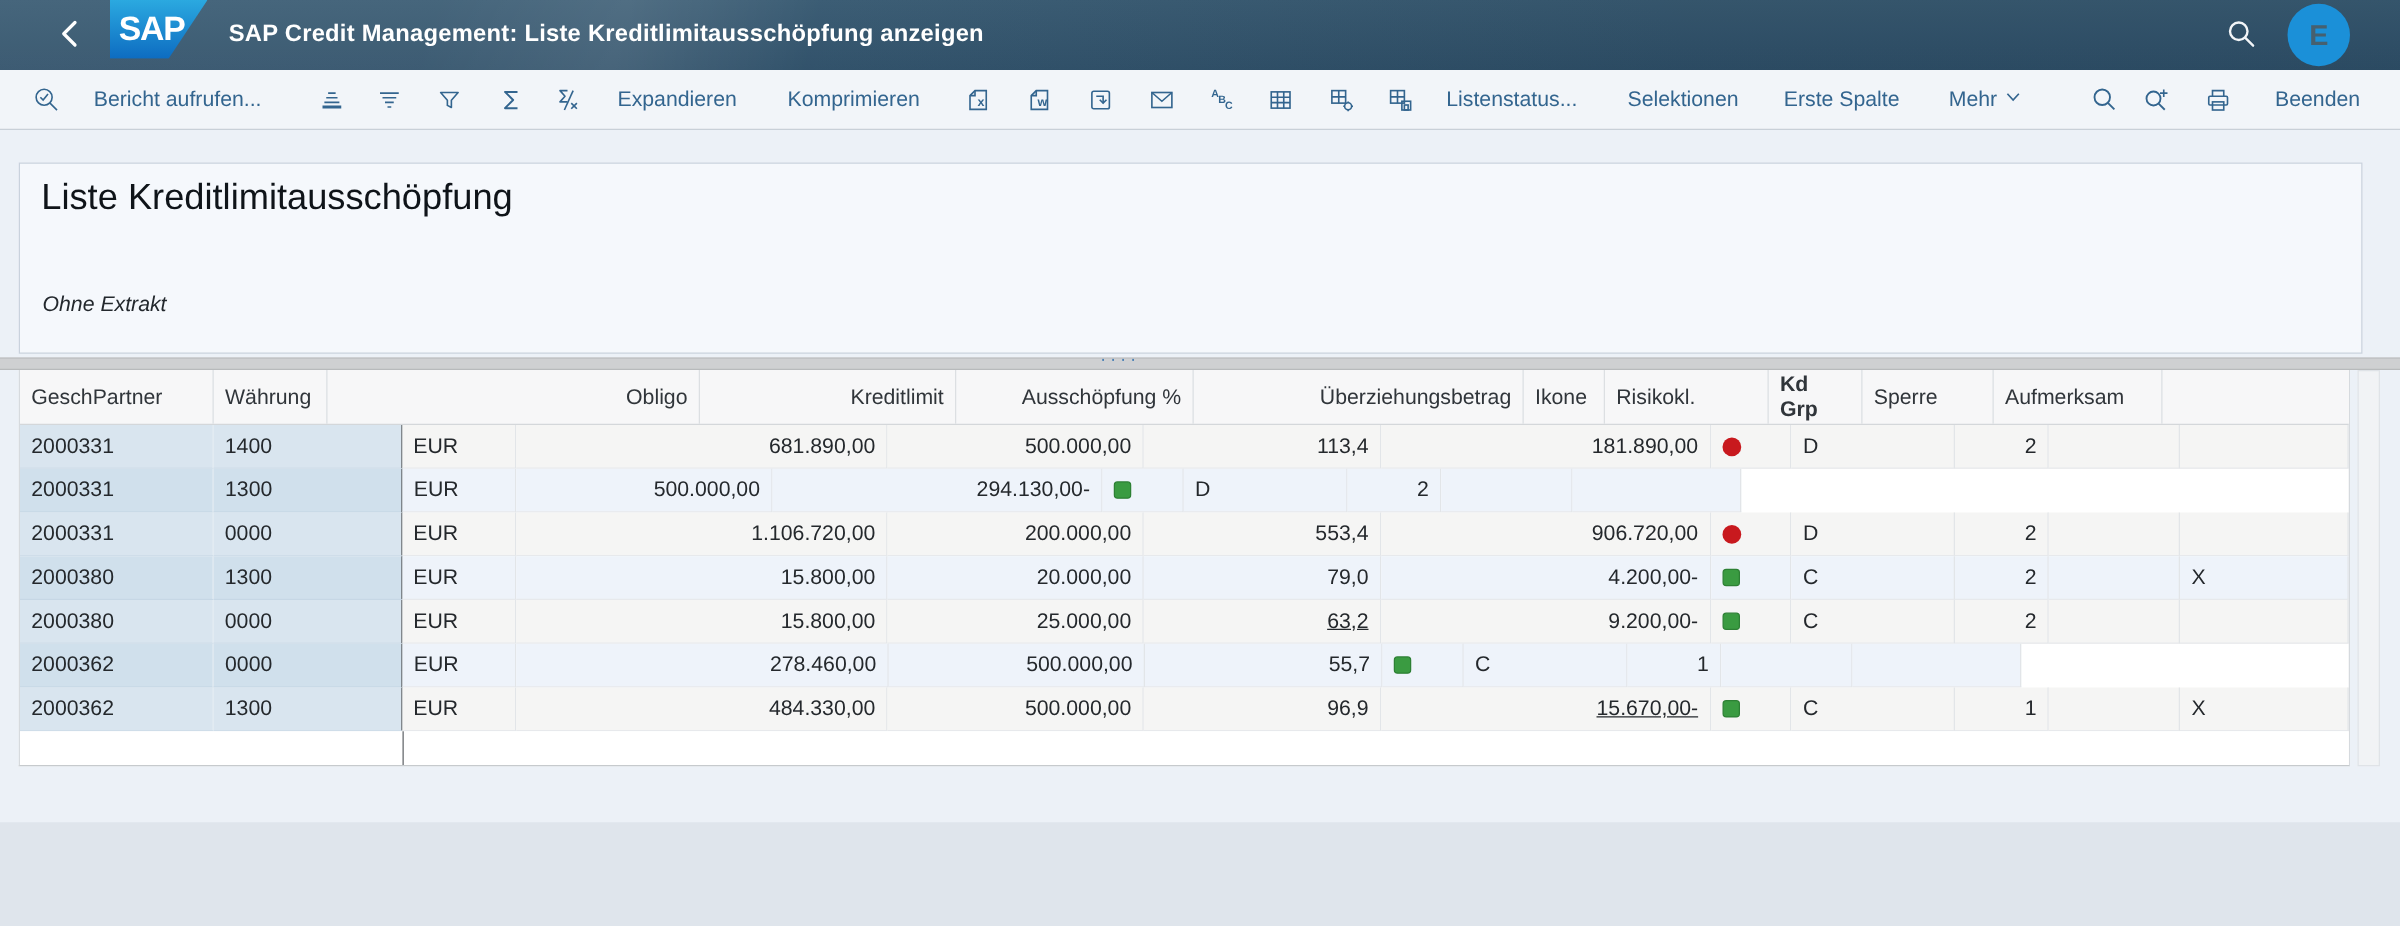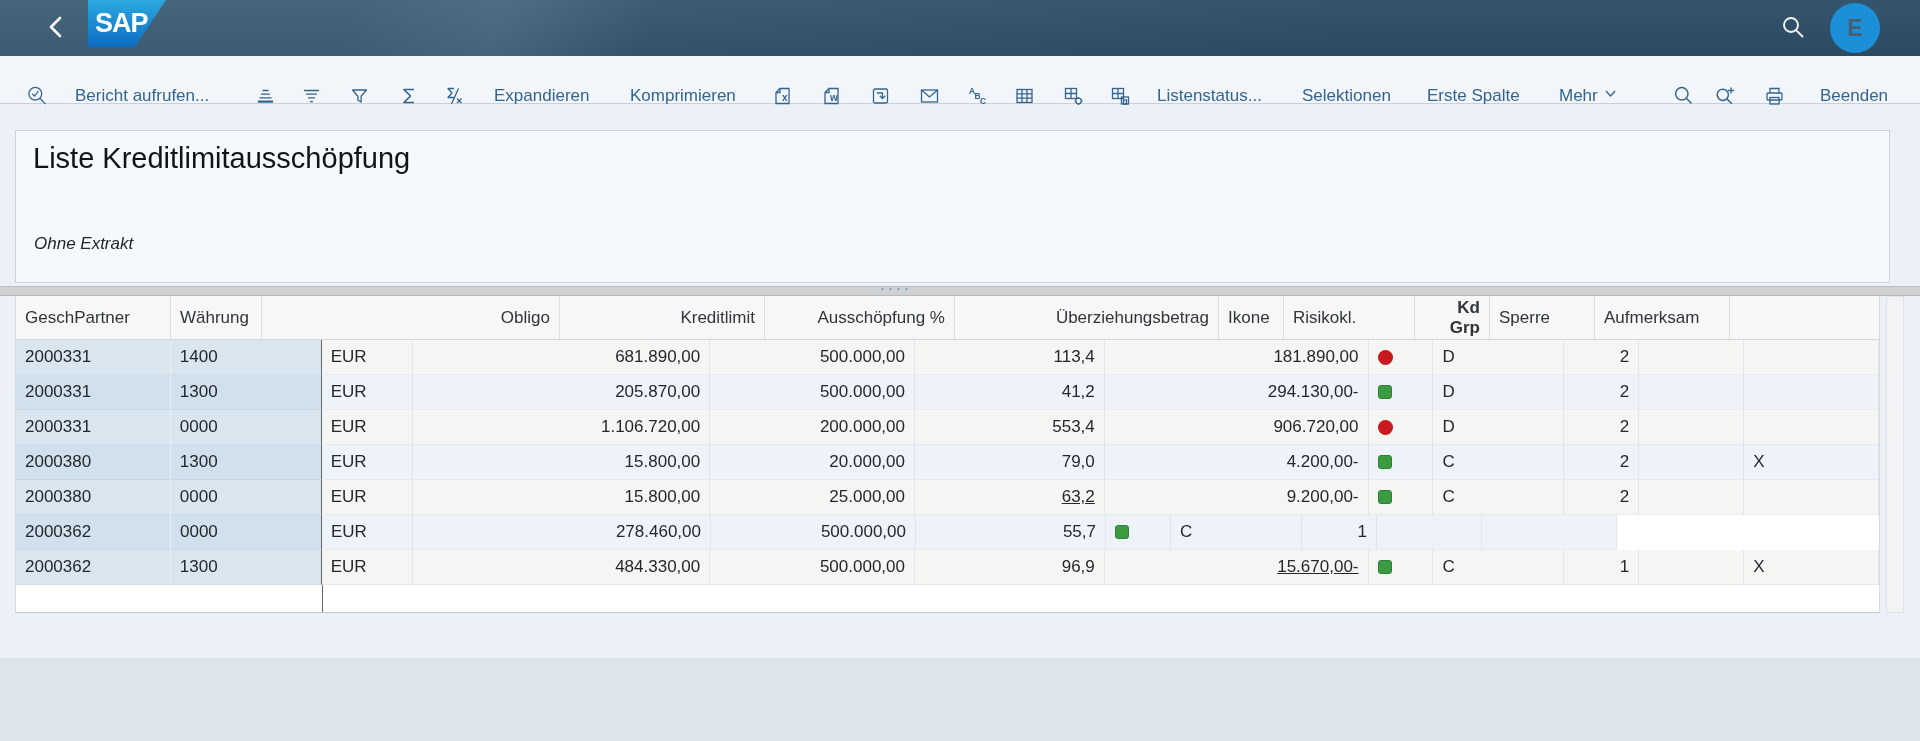--- a/index.html
+++ b/index.html
@@ -39,21 +39,21 @@
     position:absolute; left:1830px; top:3px; width:50px; height:50px; border-radius:50%;
     background:var(--avatar-blue,#1b90d8); display:flex; align-items:center; justify-content:center;
     color:#46606f; font-size:23px; font-weight:bold; cursor:pointer;
   }
 
   
   .toolbar {
     position:absolute; left:0; top:56px; width:1920px; height:48px;
     background:#f2f5f9; border-bottom:1px solid #c9d0d8;
   }
-  .tb-item { position:absolute; top:50%; transform:translateY(-50%); background:none; border:none; cursor:pointer; white-space:nowrap;margin-top:16px; }
+  .tb-item { position:absolute; top:50%; transform:translateY(-50%); background:none; border:none; cursor:pointer; white-space:nowrap; }
   .tb-btn { color:var(--tb-blue,#33658f); font-size:17px; font-family:"Liberation Sans",sans-serif; }
   .tb-ico svg { stroke:var(--tb-blue,#33658f); fill:none; stroke-width:1.3; display:block; }
   .tb-ico svg text { fill:var(--tb-blue,#33658f); stroke:none; font-family:"Liberation Sans",sans-serif; font-weight:bold; }
   .mehr-wrap { display:flex; align-items:center; gap:5px; color:var(--tb-blue,#33658f); font-size:17px; }
   .mehr-wrap svg { stroke:var(--tb-blue,#33658f); fill:none; stroke-width:1.6; }
 
   
   .report-panel {
     position:absolute; left:15px; top:130px; width:1875px; height:153px;
     background:#f5f8fc; border:1px solid #c9d2dd;
@@ -68,21 +68,20 @@
   }
   .splitter .grip {
     position:absolute; left:880px; top:-4px; color:#4a80b4; font-size:15px; letter-spacing:3px; line-height:10px;
   }
 
   
   .alv {
     position:absolute; left:15px; top:296px; width:1865px;
     border-left:1px solid #d6dade; border-right:1px solid #d6dade; border-bottom:1px solid #c6cacd;
     background:#fff;
-    text-align:right;
   }
   .alv-hrow { display:flex; height:44px; background:#f7f7f8; border-bottom:1px solid #d4d7da; }
   .alv-hcell {
     display:flex; align-items:center; height:100%; padding:0 9px;
     font-size:17px; color:#30353a; border-right:1px solid #dcdfe2; overflow:hidden; cursor:pointer;
   }
   .alv-row { display:flex; height:35px; cursor:pointer; }
   .alv-cell {
     display:flex; align-items:center; height:100%; padding:0 9px;
     font-size:17px; color:#24282c; overflow:hidden;
@@ -117,20 +116,21 @@
 
   <header class="app-bar">
     <button class="back-btn">
       <span><svg width="22" height="26" viewBox="0 0 22 26">
             <polyline points="14,4 5,13 14,22"></polyline>
           </svg></span>
     </button>
     <div class="sap-logo">
       <span>SAP</span>
     </div>
+    <h1 class="app-title">SAP Credit Management: Liste Kreditlimitausschöpfung anzeigen</h1>
     <button class="appbar-search">
       <span><svg width="26" height="26" viewBox="0 0 26 26">
             <circle cx="11" cy="11" r="7"></circle>
             <line x1="16.3" y1="16.3" x2="22.5" y2="22.5"></line>
           </svg></span>
     </button>
     <div class="avatar">
       <span>E</span>
     </div>
   </header>
@@ -281,23 +281,21 @@
         </div>
         <div class="alv-cell" style="width: 131px;">D</div>
         <div class="alv-cell al-r" style="width: 75px;">2</div>
         <div class="alv-cell" style="width: 105px;"></div>
         <div class="alv-cell" style="width: 135px;"></div>
       </div>
       <div class="alv-row even">
         <div class="alv-cell key" style="width: 155px;">2000331</div>
         <div class="alv-cell key sep" style="width: 151px;">1300</div>
         <div class="alv-cell" style="width: 91px;">EUR</div>
-        <div class="alv-cell al-r" style="width: 298px;">205.870,00</div>
         <div class="alv-cell al-r" style="width: 205px;">500.000,00</div>
-        <div class="alv-cell al-r" style="width: 190px;">41,2</div>
         <div class="alv-cell al-r" style="width: 264px;">294.130,00-</div>
         <div class="alv-cell" style="width: 65px;">
           <span class="dot-green"></span>
         </div>
         <div class="alv-cell" style="width: 131px;">D</div>
         <div class="alv-cell al-r" style="width: 75px;">2</div>
         <div class="alv-cell" style="width: 105px;"></div>
         <div class="alv-cell" style="width: 135px;"></div>
       </div>
       <div class="alv-row odd">

